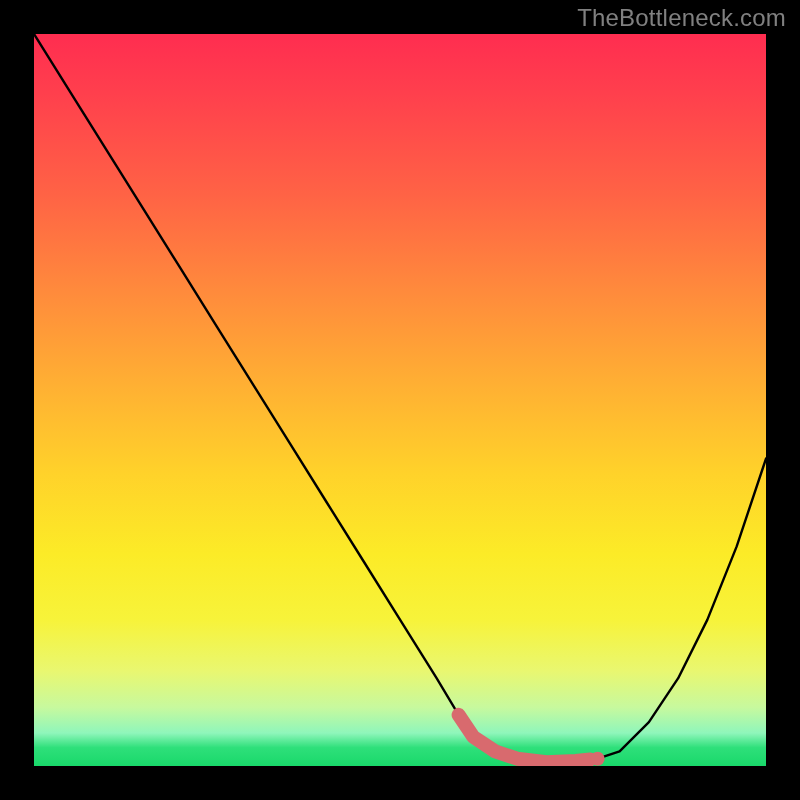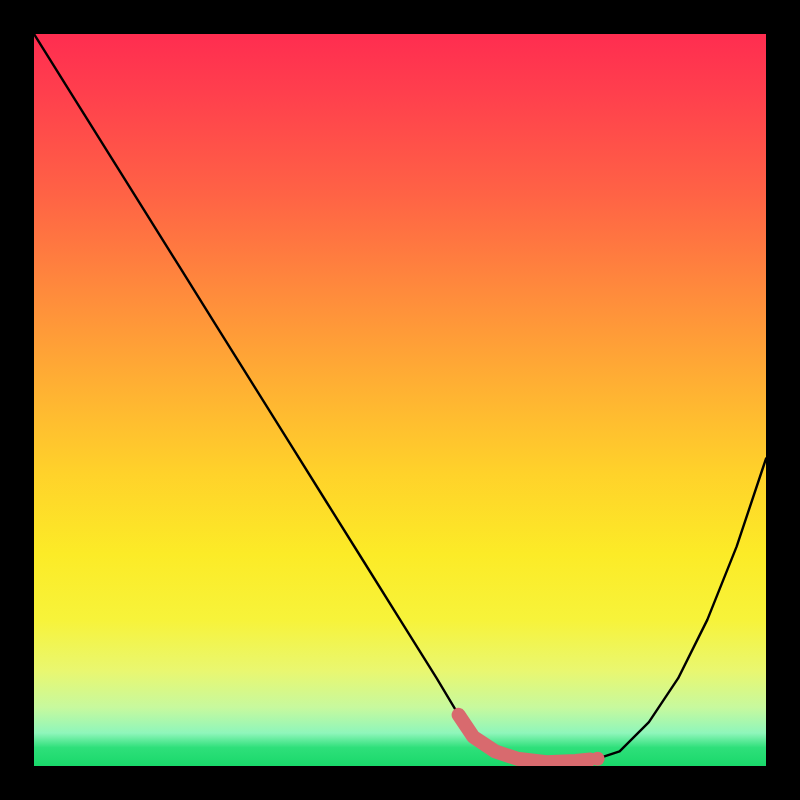--- a/index.html
+++ b/index.html
@@ -55,20 +55,21 @@
     top: 34px;
     width: 732px;
     height: 732px;
     z-index: 2;
   }
 </style>
 </head>
 <body>
 
 <div class="container">
+  <div class="watermark">TheBottleneck.com</div>
 
   <div class="plot-area"></div>
 
   <svg class="curve" viewBox="0 0 732 732" preserveAspectRatio="none">
     <path d="M0.0 0.0 L36.6 58.6 L73.2 117.1 L109.8 175.7 L146.4 234.2 L183.0 292.8 L219.6 351.4 L256.2 409.9 L292.8 468.5 L329.4 527.0 L366.0 585.6 L402.6 644.2 L424.6 680.8 L439.2 702.7 L461.2 717.4 L483.1 724.7 L512.4 728.3 L541.7 726.9 L563.6 724.7 L585.6 717.4 L614.9 688.1 L644.2 644.2 L673.4 585.6 L702.7 512.4 L732.0 424.6 " fill="none" stroke="#000" stroke-width="2.4" stroke-linecap="round" stroke-linejoin="round"></path>
     <path d="M424.6 680.8 L424.6 680.8 L439.2 702.7 L461.2 717.4 L483.1 724.7 L512.4 728.3 L541.7 726.9 L556.3 725.4 " fill="none" stroke="#d86a6e" stroke-width="14" stroke-linecap="round" stroke-linejoin="round"></path>
     <circle cx="563.6" cy="724.7" r="7" fill="#d86a6e"></circle>
   </svg>
 </div>
 

